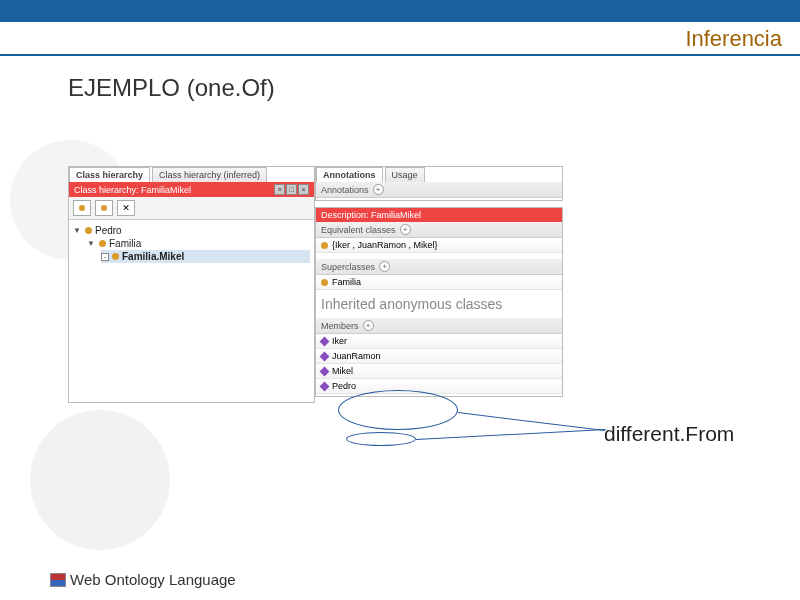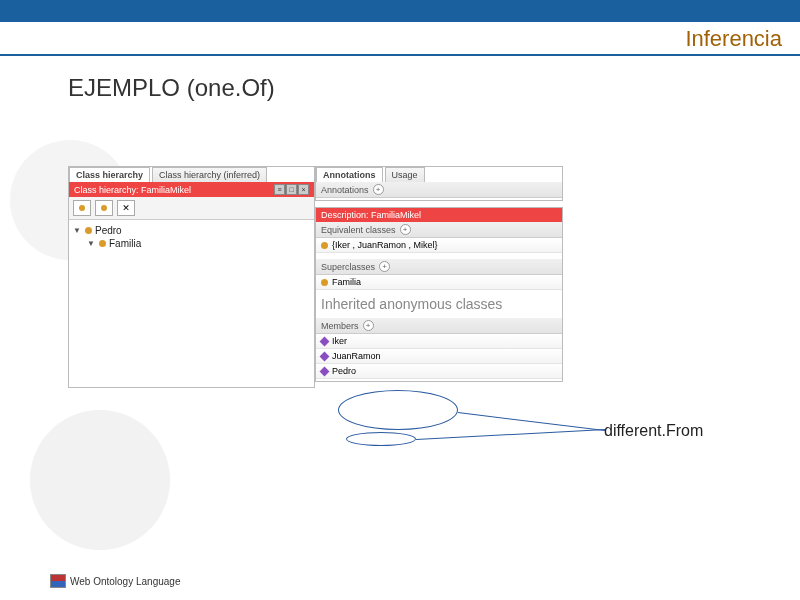--- a/index.html
+++ b/index.html
@@ -28,25 +28,25 @@
   .tree-row .minus { width: 8px; height: 8px; border: 1px solid #888; background: #fff; font-size: 7px; line-height: 6px; text-align: center; color: #444; }
   .right-panel { width: 248px; }
   .section { border: 1px solid #bbb; background: #fff; margin-bottom: 6px; }
   .sec-head { background: linear-gradient(#f0f0f0,#e4e4e4); font-size: 9px; padding: 2px 5px; color: #555; display: flex; align-items: center; gap: 4px; border-bottom: 1px solid #ccc; }
   .plus-circle { width: 11px; height: 11px; border: 1px solid #999; border-radius: 50%; display: inline-flex; align-items: center; justify-content: center; font-size: 8px; color: #666; background: #fff; }
   .row { font-size: 9px; padding: 2px 5px; display: flex; align-items: center; gap: 4px; background: linear-gradient(#fff,#f4f4f4); border-bottom: 1px solid #e4e4e4; }
   .row .cbullet { width: 7px; height: 7px; background: #d99b2a; border-radius: 50%; }
   .row .diamond { width: 7px; height: 7px; background: #8a4dbf; transform: rotate(45deg); }
   .row.bold { font-weight: normal; }
   .inherited { font-size: 14px; color: #888; padding: 6px 5px; }
-  .annotation { position: absolute; left: 604px; top: 422px; font-size: 16px; color: #222; }
+  .annotation { position: absolute; left: 604px; top: 422px; font-size: 21px; color: #222; }
   .circle1 { position: absolute; border: 1px solid #2a5aa0; border-radius: 50%; width: 120px; height: 40px; left: 338px; top: 390px; pointer-events: none; }
   .circle2 { position: absolute; border: 1px solid #2a5aa0; border-radius: 50%; width: 70px; height: 14px; left: 346px; top: 432px; pointer-events: none; }
   .line { position: absolute; height: 1px; background: #2a5aa0; transform-origin: left center; }
-  .footer { position: absolute; left: 50px; bottom: 12px; font-size: 10px; color: #333; display: flex; align-items: center; gap: 4px; }
+  .footer { position: absolute; left: 50px; bottom: 12px; font-size: 15px; color: #333; display: flex; align-items: center; gap: 4px; }
   .footer-logo { width: 16px; height: 14px; background: linear-gradient(#b33,#b33 50%,#36b 50%,#36b); border: 1px solid #888; }
   .bg-blob1 { position:absolute; width:120px; height:120px; border-radius:50%; background:#f4f4f4; left:10px; top:140px; z-index:-1; }
   .bg-blob2 { position:absolute; width:140px; height:140px; border-radius:50%; background:#f2f2f2; left:30px; top:410px; z-index:-1; }
   .sec-body { padding-bottom: 2px; }
 </style>
 </head>
 <body>
 
 <div class="top-stripe"></div>
 <div class="title-bar">Inferencia</div>
@@ -82,20 +82,27 @@
       <div class="tree-row">
         <span class="toggle">▼</span>
         <span class="bullet"></span>
         <span class="label">Pedro</span>
       </div>
       <div class="tree-child">
         <div class="tree-row">
           <span class="toggle">▼</span>
           <span class="bullet"></span>
           <span class="label">Familia</span>
+        </div>
+        <div class="tree-child">
+          <div class="tree-row selected">
+            <span class="minus">-</span>
+            <span class="bullet"></span>
+            <span class="label">Familia.Mikel</span>
+          </div>
         </div>
       </div>
     </div>
   </div>
 
   <div class="right-panel">
     <div class="section">
       <div class="tab-row">
         <div class="tab active">Annotations</div>
         <div class="tab">Usage</div>
@@ -140,20 +147,24 @@
         <div class="row bold">
           <span class="diamond"></span>
           <span>Iker</span>
         </div>
         <div class="row bold">
           <span class="diamond"></span>
           <span>JuanRamon</span>
         </div>
         <div class="row bold">
           <span class="diamond"></span>
+          <span>Mikel</span>
+        </div>
+        <div class="row bold">
+          <span class="diamond"></span>
           <span>Pedro</span>
         </div>
       </div>
     </div>
   </div>
 </div>
 
 <div class="circle1"></div>
 <div class="circle2"></div>
 <div class="line" style="left:458px; top:412px; width:148px; transform:rotate(7deg);"></div>

